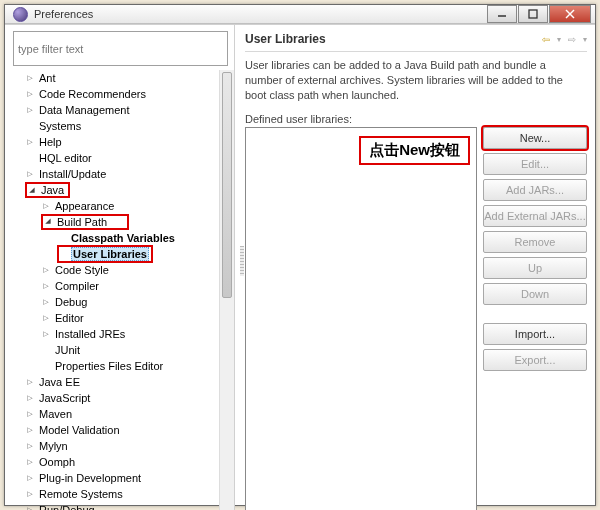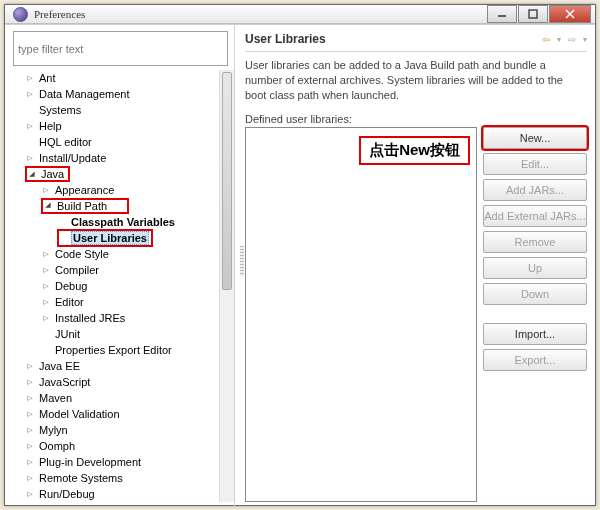--- a/index.html
+++ b/index.html
@@ -21,21 +21,20 @@
     position: absolute; left: 120px; top: 6px;
     color: #a88; font-family: monospace;
     font-size: 11px; opacity: .6;
   }
   .titlebar {
     height: 28px;
     background: linear-gradient(#fdfdfd,#e8e8e8);
     border-bottom: 1px solid #c0c0c0;
     display: flex; align-items: center;
     padding: 0 4px 0 8px;
-    font-family: Liberation Serif, serif;
   }
   .titlebar .icon {
     width: 15px; height: 15px;
     border: 1px solid #5a4a9a;
     border-radius: 50%;
     background: radial-gradient(circle at 30% 30%, #b0a0e0, #4a3a7a);
     margin-right: 6px;
   }
   .titlebar .title { flex: 1; color: #333; }
   .win-btns { display: flex; gap: 0; }
@@ -187,20 +186,24 @@
     <div class="left-pane">
       <input class="filter-input" placeholder="type filter text" style="">
       <div class="tree">
         <div class="tree-scroll" id="tree-root">
             <div class="node indent-1">
               <span class="tw collapsed"></span>
               <span class="label">Ant</span>
             </div>
             <div class="node indent-1">
               <span class="tw collapsed"></span>
+              <span class="label">Code Recommenders</span>
+            </div>
+            <div class="node indent-1">
+              <span class="tw collapsed"></span>
               <span class="label">Data Management</span>
             </div>
             <div class="node indent-1">
               <span class="tw "></span>
               <span class="label">Systems</span>
             </div>
             <div class="node indent-1">
               <span class="tw collapsed"></span>
               <span class="label">Help</span>
             </div>
@@ -257,21 +260,21 @@
             <div class="node indent-2">
               <span class="tw collapsed"></span>
               <span class="label">Installed JREs</span>
             </div>
             <div class="node indent-2">
               <span class="tw "></span>
               <span class="label">JUnit</span>
             </div>
             <div class="node indent-2">
               <span class="tw "></span>
-              <span class="label">Properties Export Editor</span>
+              <span class="label">Properties Files Editor</span>
             </div>
             <div class="node indent-1">
               <span class="tw collapsed"></span>
               <span class="label">Java EE</span>
             </div>
             <div class="node indent-1">
               <span class="tw collapsed"></span>
               <span class="label">JavaScript</span>
             </div>
             <div class="node indent-1">

